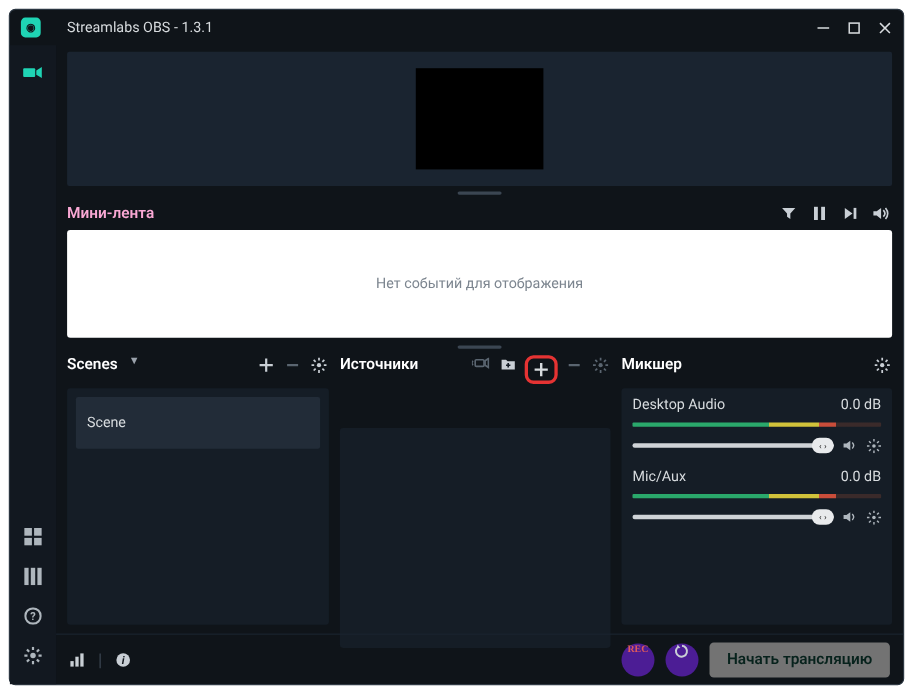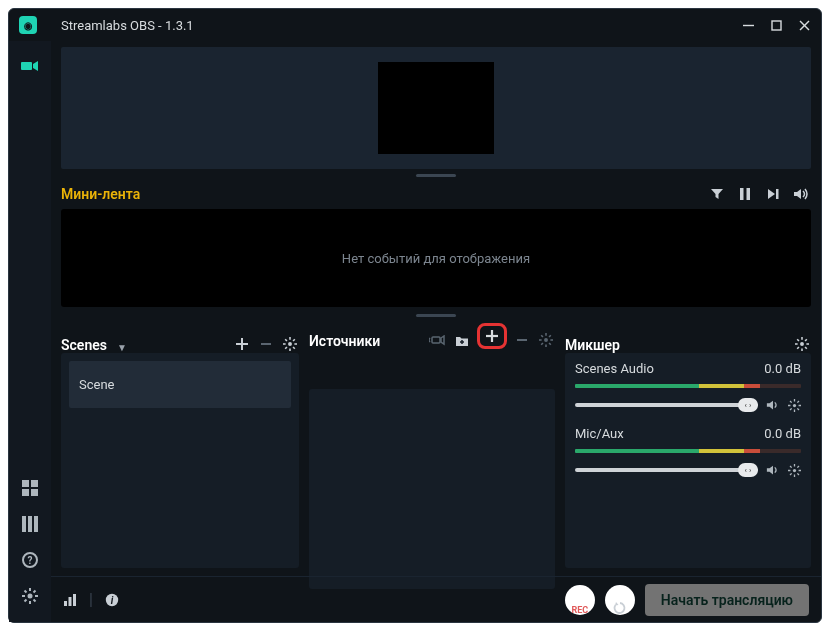--- a/index.html
+++ b/index.html
@@ -59,40 +59,40 @@
     display:flex;align-items:center;justify-content:center;
   }
   .preview-black{width:116px;height:92px;background:#000;}
   .drag{height:8px;display:flex;justify-content:center;align-items:center;}
   .drag-handle{width:40px;height:3px;background:#3b4652;border-radius:2px;}
   .feed{
     margin:0 10px;
   }
   .feed-header{
     display:flex;align-items:center;height:30px;
-    font-weight:600;font-size:14px;color:#eab308;
+    font-weight:600;font-size:14px;color:#f9a8d4;
   }
   .feed-header .sp{flex:1;}
   .feed-icn{width:20px;height:20px;display:flex;align-items:center;justify-content:center;color:#c9cfd5;margin-left:8px;cursor:pointer;}
   .feed-body{
-    height:98px;background:#000000;border-radius:3px;
+    height:98px;background:#ffffff;border-radius:3px;
     display:flex;align-items:center;justify-content:center;
     font-size:13px;color:#7c858f;
   }
   .panels{
     flex:1;display:flex;gap:10px;padding:4px 10px 8px 10px;min-height:0;
   }
   .panel{
     display:flex;flex-direction:column;min-width:0;
   }
   .p-scenes{width:238px;}
   .p-sources{flex:1;gap:40px;}
   .p-mixer{width:246px;}
   .panel-head{
-    height:30px;display:flex;align-items:flex-end;gap:6px;
+    height:30px;display:flex;align-items:flex-start;gap:6px;
     font-size:14px;font-weight:600;color:#fff;position:relative;
   }
   .panel-head .t{flex:0 0 auto;}
   .panel-head .sp{flex:1;}
   .head-icn{color:#8f99a3;cursor:pointer;padding:2px;display:flex;align-items:center;}
   .head-icn.dim{color:#5a6570;}
   .panel-body{
     flex:1;background:#151d26;border-radius:3px;min-height:200px;overflow:hidden;
   }
   .scene-item{
@@ -111,21 +111,21 @@
   .mx-slider{margin-top:10px;display:flex;align-items:center;gap:8px;}
   .mx-track{flex:1;height:4px;background:#cfd3d7;border-radius:2px;position:relative;}
   .mx-thumb{position:absolute;right:0;top:-5px;width:20px;height:14px;background:#e8eaec;border-radius:7px;display:flex;align-items:center;justify-content:center;font-size:8px;color:#333;}
   .mx-icn{color:#aeb6bd;cursor:pointer;}
   .footer{
     height:46px;border-top:1px solid #1a2430;
     display:flex;align-items:center;padding:0 12px;gap:10px;
   }
   .ft-left{display:flex;align-items:center;gap:12px;color:#c9cfd5;}
   .ft-sp{flex:1;}
-  .circle-btn{width:30px;height:30px;border-radius:50%;background:#ffffff;display:flex;align-items:flex-end;justify-content:center;color:#c9cfd5;cursor:pointer;font-size:12px;}
+  .circle-btn{width:30px;height:30px;border-radius:50%;background:#4c1d95;display:flex;align-items:flex-start;justify-content:center;color:#c9cfd5;cursor:pointer;font-size:12px;font-family:Liberation Serif, serif;}
   .rec{color:#e05a5a;font-weight:700;font-size:9px;}
   .start-btn{
     height:32px;padding:0 16px;background:#737373;color:#07221c;
     border-radius:4px;font-weight:600;font-size:14px;
     display:flex;align-items:center;cursor:pointer;
   }
   .chev{font-size:10px;margin-left:4px;color:#9aa2ab;}
   svg{display:block;}
 </style>
 </head>
@@ -356,21 +356,21 @@
                     <line x1="11.5" y1="11.5" x2="13.5" y2="13.5"></line>
                     <line x1="2.5" y1="13.5" x2="4.5" y2="11.5"></line>
                     <line x1="11.5" y1="4.5" x2="13.5" y2="2.5"></line>
                   </g>
                 </svg>
               </span>
           </div>
           <div class="panel-body">
             <div class="mixer-ch">
               <div class="mx-row">
-                <span>Scenes Audio</span>
+                <span>Desktop Audio</span>
                 <span>0.0 dB</span>
               </div>
               <div class="mx-meter"></div>
               <div class="mx-slider">
                 <div class="mx-track">
                     <div class="mx-thumb">‹ ›</div>
                   </div>
                 <span class="mx-icn">
                     <svg width="14" height="14" viewBox="0 0 16 14">
                       <path d="M1 5 L4 5 L8 2 L8 12 L4 9 L1 9 Z" fill="#aeb6bd"></path>

